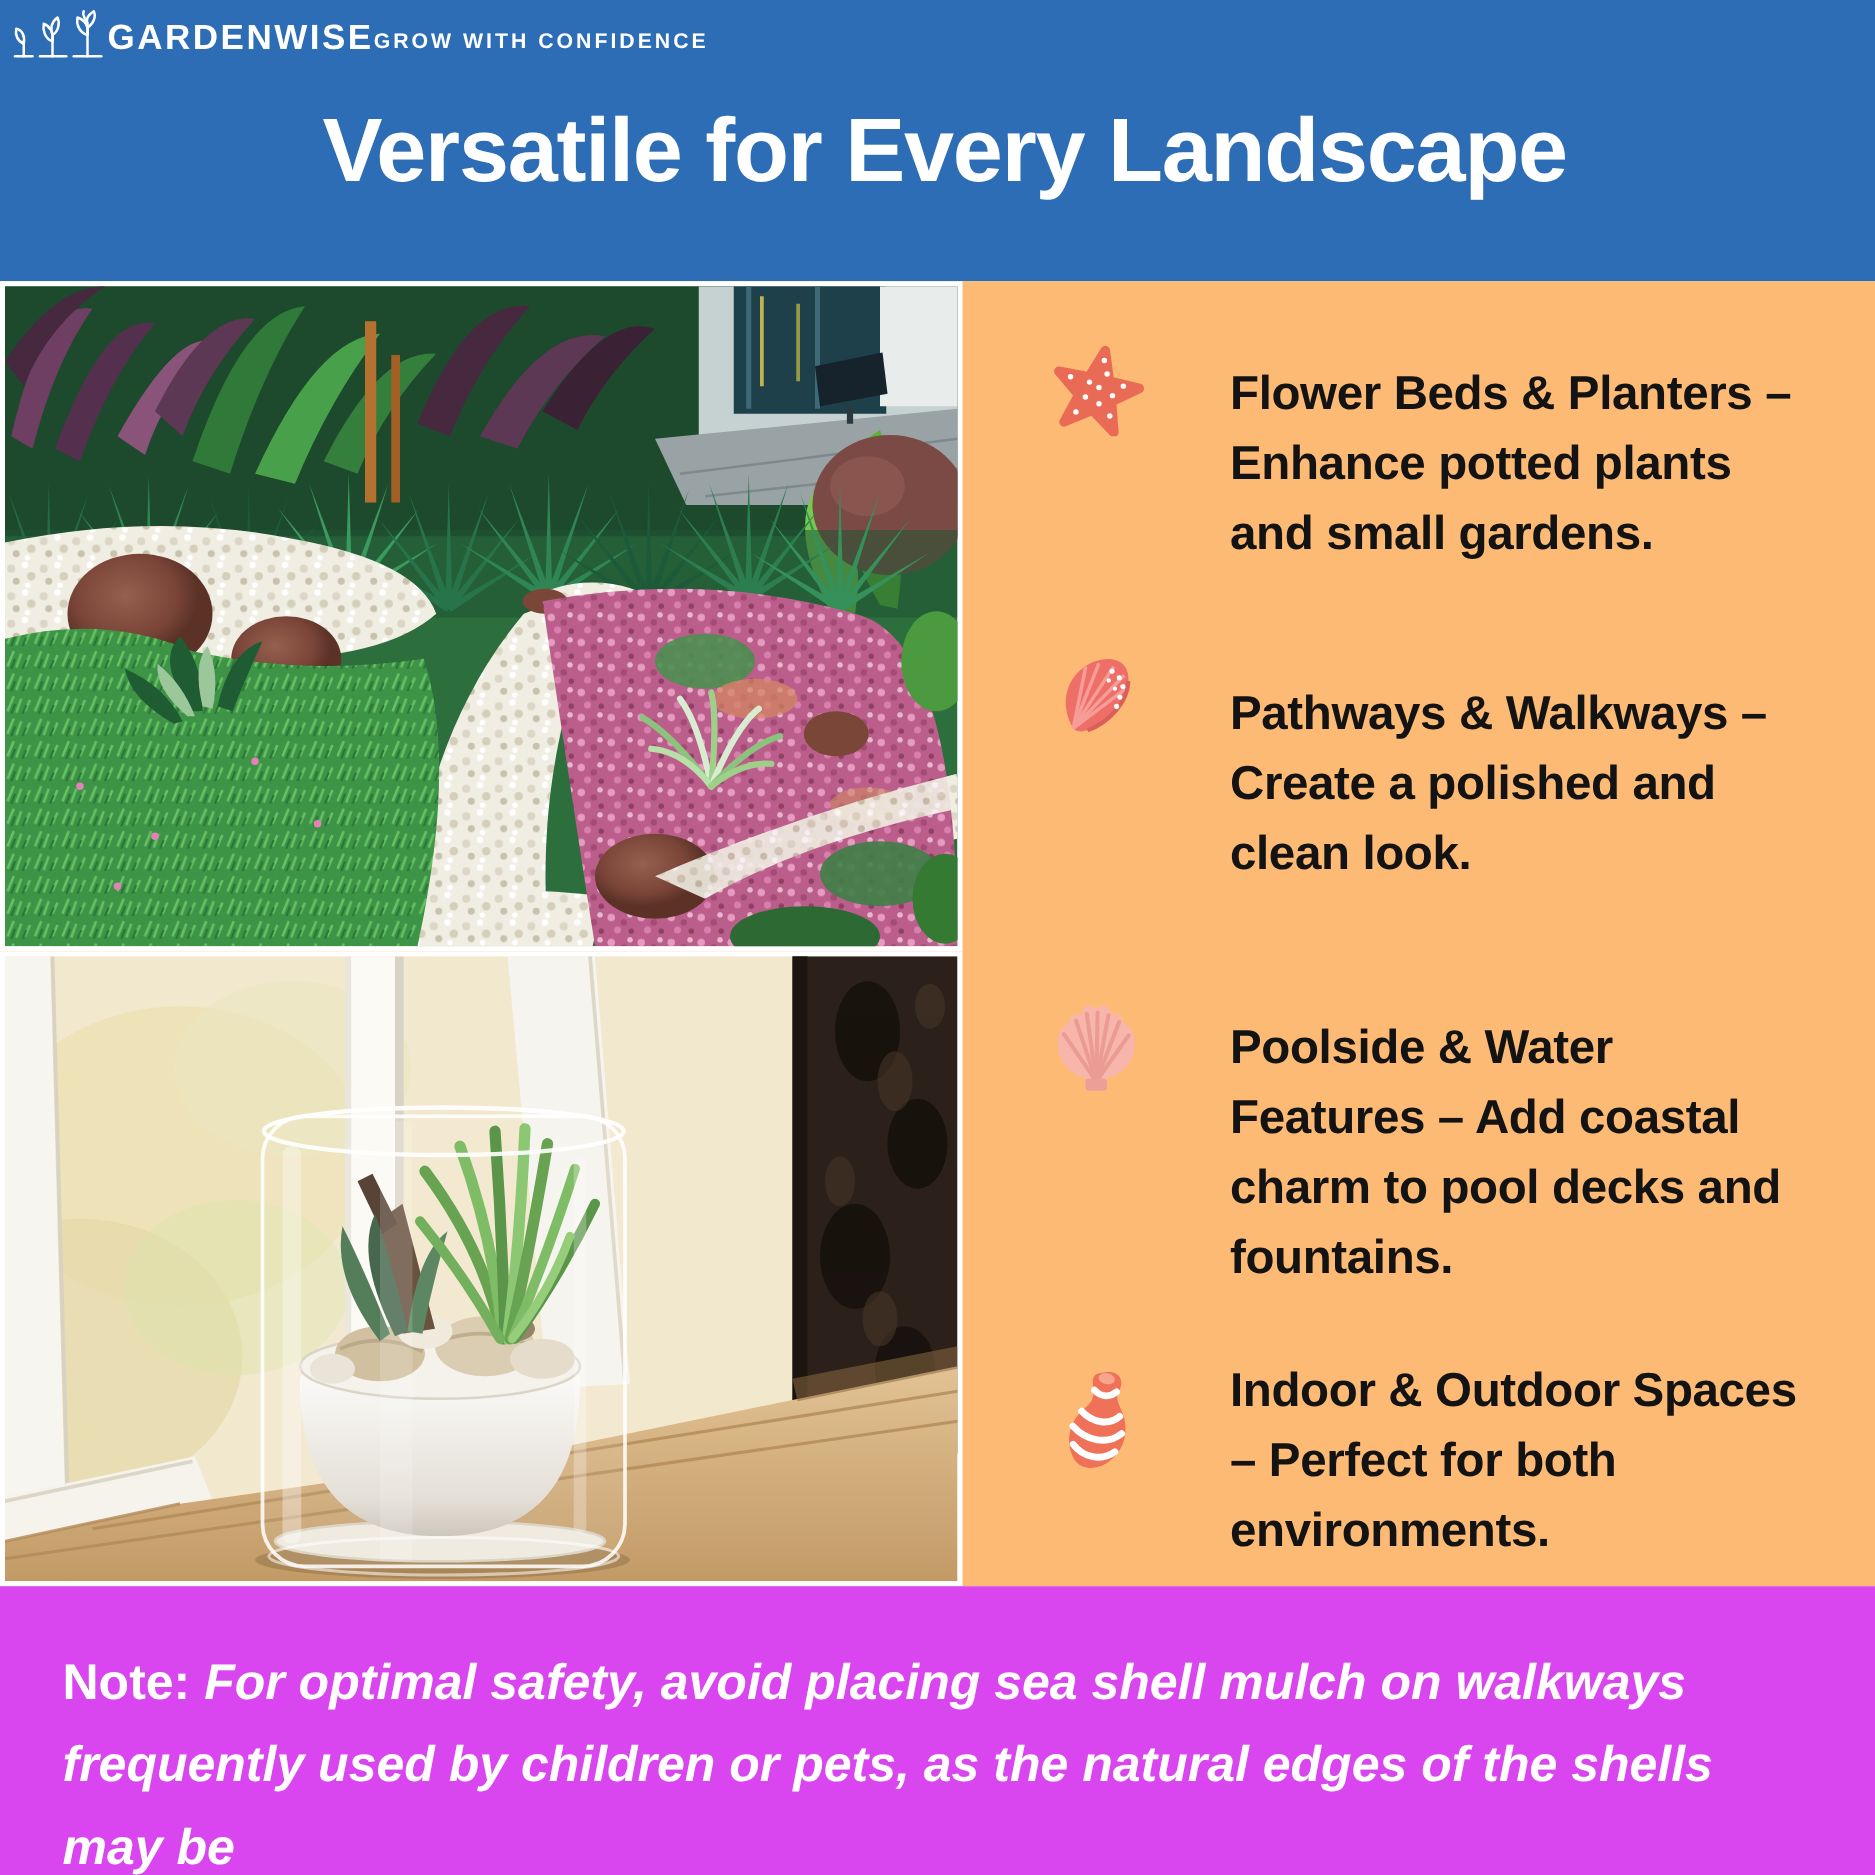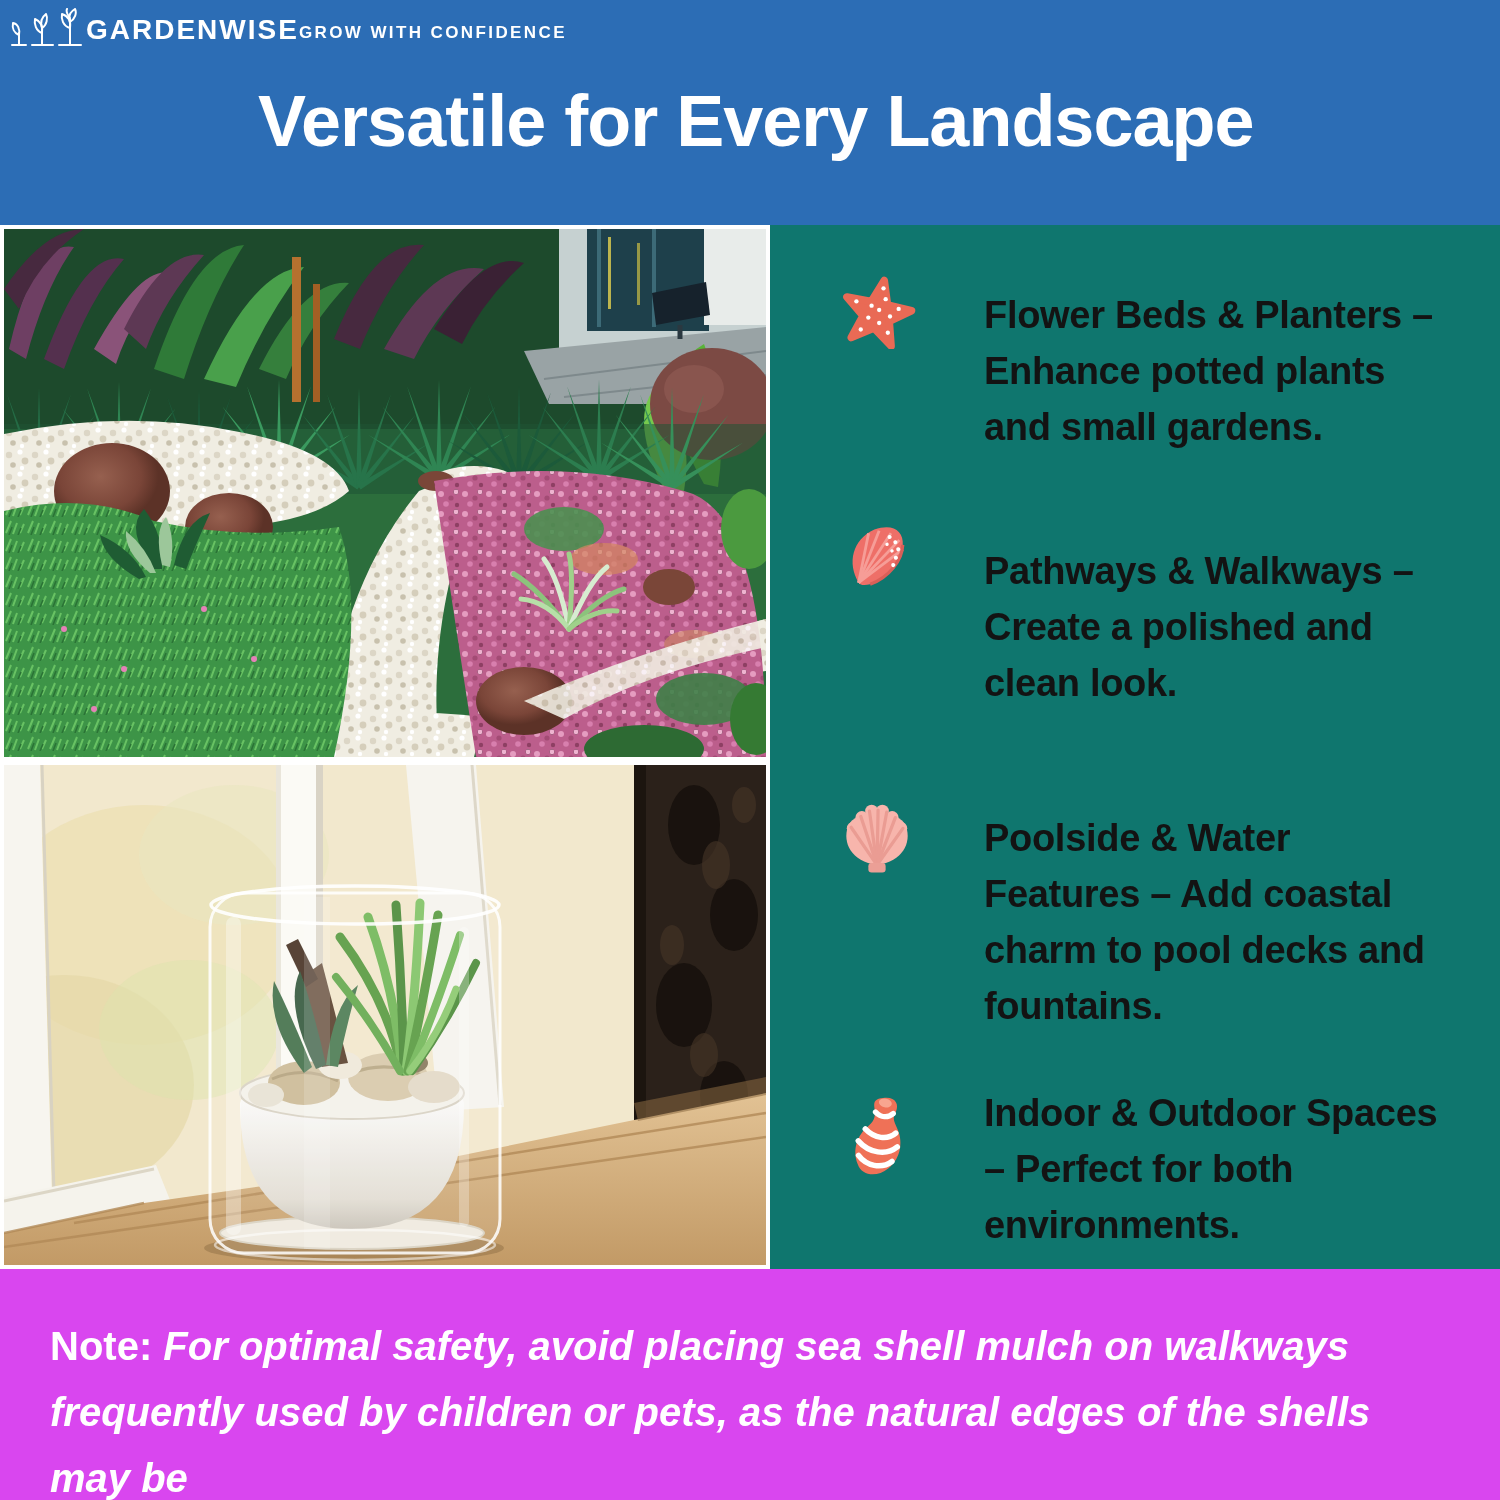--- a/index.html
+++ b/index.html
@@ -8,21 +8,21 @@
   
   .header{position:absolute;left:0;top:0;width:1500px;height:225px;background:#2c6db5;}
   .logo{position:absolute;left:10px;top:8px;width:214px;display:flex;flex-direction:row;
     align-items:center;color:#fff;}
   .logo svg{display:block;}
   .brand-name{font-size:28px;font-weight:bold;letter-spacing:2px;margin-top:4px;white-space:nowrap;}
   .brand-tagline{font-size:17px;font-weight:bold;letter-spacing:2.4px;margin-top:9px;white-space:nowrap;}
   .page-title{position:absolute;left:246px;top:68px;margin:12px;color:#fff;font-size:72px;
     font-weight:bold;letter-spacing:-1px;white-space:nowrap;}
   
-  .content{position:absolute;left:0;top:225px;width:1500px;height:1044px;background:#0f766e;}
+  .content{position:absolute;left:0;top:225px;width:1500px;height:1044px;background:#fdba74;}
   .photo-frame{position:absolute;left:0;background:#ffffff;padding:4px;line-height:0;}
   .photo-frame.f1{top:0;}
   .photo-frame.f2{top:536px;}
   .panel{position:absolute;left:770px;top:0;right:0;bottom:0;}
   .feature{position:absolute;left:0;right:0;}
   .f-icon{position:absolute;left:62px;width:90px;text-align:center;line-height:0;}
   .f-text{position:absolute;left:214px;right:26px;font-size:38px;font-weight:bold;
     letter-spacing:-0.3px;line-height:56px;color:#131313;white-space:pre-line;}
   
   .footer{position:absolute;left:0;top:1269px;width:1500px;height:231px;background:#d946ef;}

